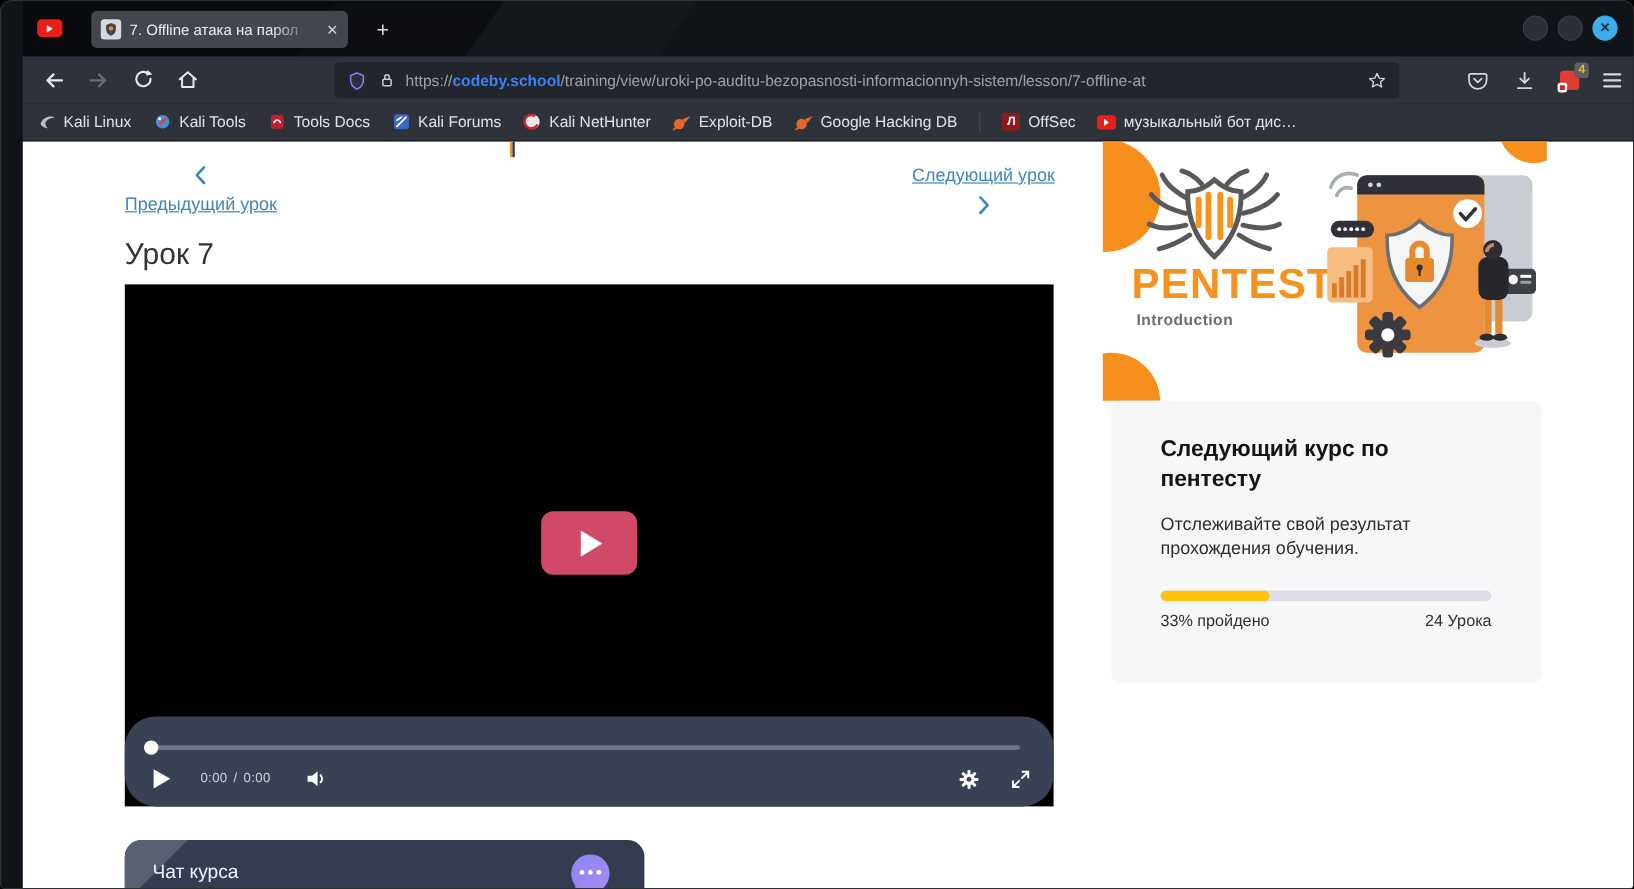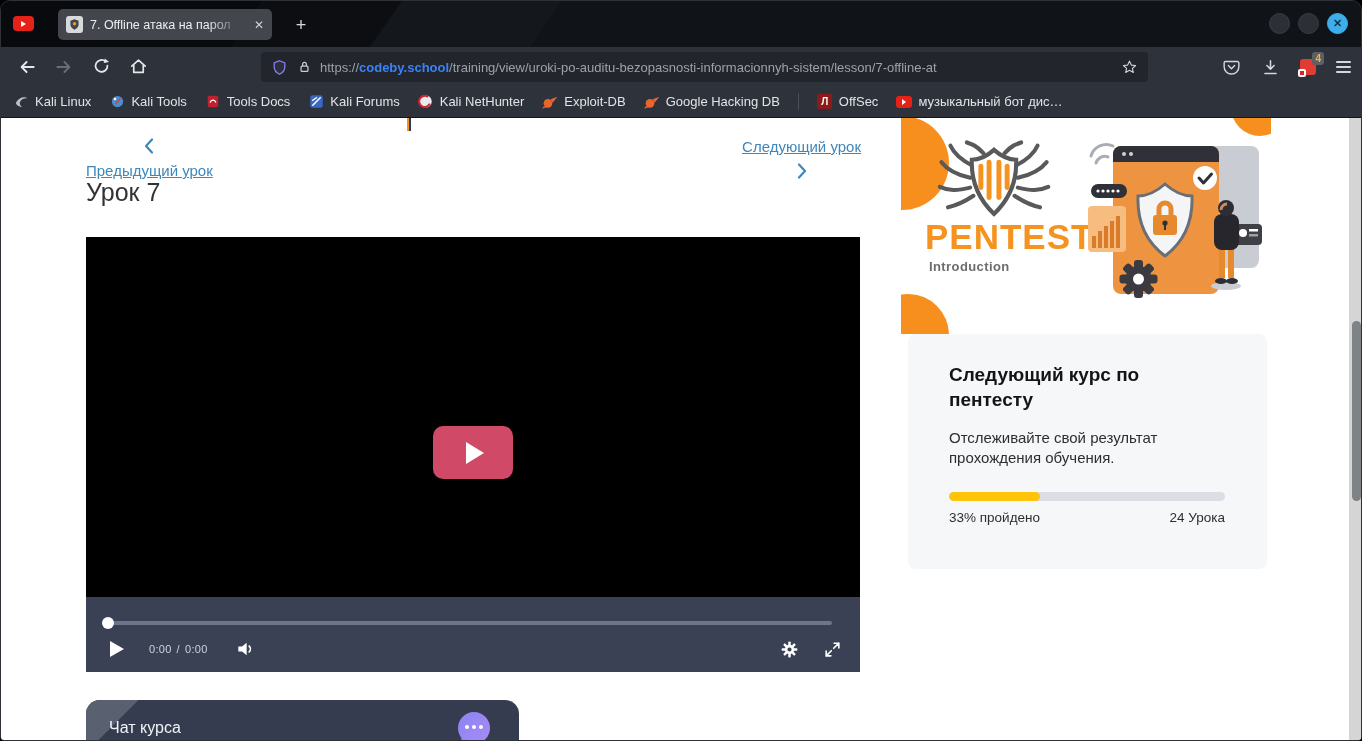--- a/index.html
+++ b/index.html
@@ -1,19 +1,19 @@
 <!DOCTYPE html>
 <html><head>
 <meta charset="utf-8">
 <style>
   * { margin:0; padding:0; box-sizing:border-box; }
   html,body { width:1362px; height:741px; background:#000; }
   body { font-family:"Liberation Sans", sans-serif; }
   .window { position:relative; width:1362px; height:741px; background:#101318;
-            border:1px solid #2e3138; border-radius:10px 10px 4px 4px; overflow:hidden; }
+            border:1px solid #2e3138; border-radius:10px 10px 4px 4px; overflow:hidden;padding-left:18px; }
 
   
   .titlebar { position:relative; height:46px; background:#101318; overflow:hidden; }
   .titlebar .tex1 { position:absolute; left:-40px; top:-30px; width:420px; height:120px;
                     background:rgba(0,0,0,.45); transform:skewX(-35deg); }
   .titlebar .tex2 { position:absolute; left:240px; top:-40px; width:300px; height:140px;
                     background:rgba(255,255,255,.02); transform:skewX(-35deg); }
   .pinned-tab { position:absolute; left:12px; top:15px; width:21px; height:15px;
                 background:#e62117; border-radius:4px; display:flex; align-items:center; justify-content:center; }
   .pinned-tab .tri { width:0; height:0; border-left:5px solid #fff; border-top:3.5px solid transparent; border-bottom:3.5px solid transparent; }
@@ -66,27 +66,27 @@
   .content { position:relative; height:623px; background:#ffffff; overflow:hidden; }
   .logo-fragment { position:absolute; left:406px; top:0; width:5px; height:13px; display:flex; }
   .logo-fragment .o { width:2px; background:#f6921e; } .logo-fragment .b { width:2px; background:#2b3c5e; }
 
   .lesson-nav { position:absolute; left:85px; top:20px; width:775px; height:22px; }
   .lnav { display:flex; align-items:center; gap:8px; color:#3f86ba; font-size:15px;flex-direction:column; }
   .lnav a { color:#3f86ba; text-decoration:underline; }
   .lnav.prev { position:absolute; left:0; top:0; }
   .lnav.next { position:absolute; right:0; top:0; }
 
-  .lesson-title { position:absolute; left:85px; top:60px; font-size:25px; color:#333; font-weight:500; }
+  .lesson-title { position:absolute; left:85px; top:80px; font-size:25px; color:#333; font-weight:500; }
 
   .player { position:absolute; left:85px; top:119px; width:774px; height:435px; background:#000; }
   .play-big { position:absolute; left:347px; top:189px; width:80px; height:53px; background:#d04a68;
               border-radius:10px; display:flex; align-items:center; justify-content:center; }
   .play-big .tri { width:0; height:0; border-left:18px solid #fff; border-top:11px solid transparent; border-bottom:11px solid transparent; margin-left:4px; }
-  .controls { position:absolute; left:0; bottom:0; width:774px; height:75px; background:#3a4154; }
+  .controls { position:absolute; left:0; bottom:0; width:774px; height:75px; background:#3a4154;border-radius:26px; }
   .seek { position:absolute; left:19px; top:24px; width:727px; height:4px; background:#6f7488; border-radius:2px; }
   .seek-dot { position:absolute; left:-3px; top:-4px; width:12px; height:12px; background:#fff; border-radius:50%; }
   .ctrl-row { position:absolute; left:0; top:36px; width:100%; height:32px; display:flex; align-items:center; }
   .ctrl-play { margin-left:22px; }
   .ctrl-time { margin-left:24px; color:#ced2da; font-size:11px; letter-spacing:.3px; display:flex; gap:5px; }
   .ctrl-vol { margin-left:26px; }
   .ctrl-right { margin-left:auto; margin-right:18px; display:flex; align-items:center; gap:24px; }
 
   .chat { position:absolute; left:85px; top:582px; width:433px; height:41px; background:#363c4f;
           border-radius:14px 14px 0 0; overflow:hidden; }

